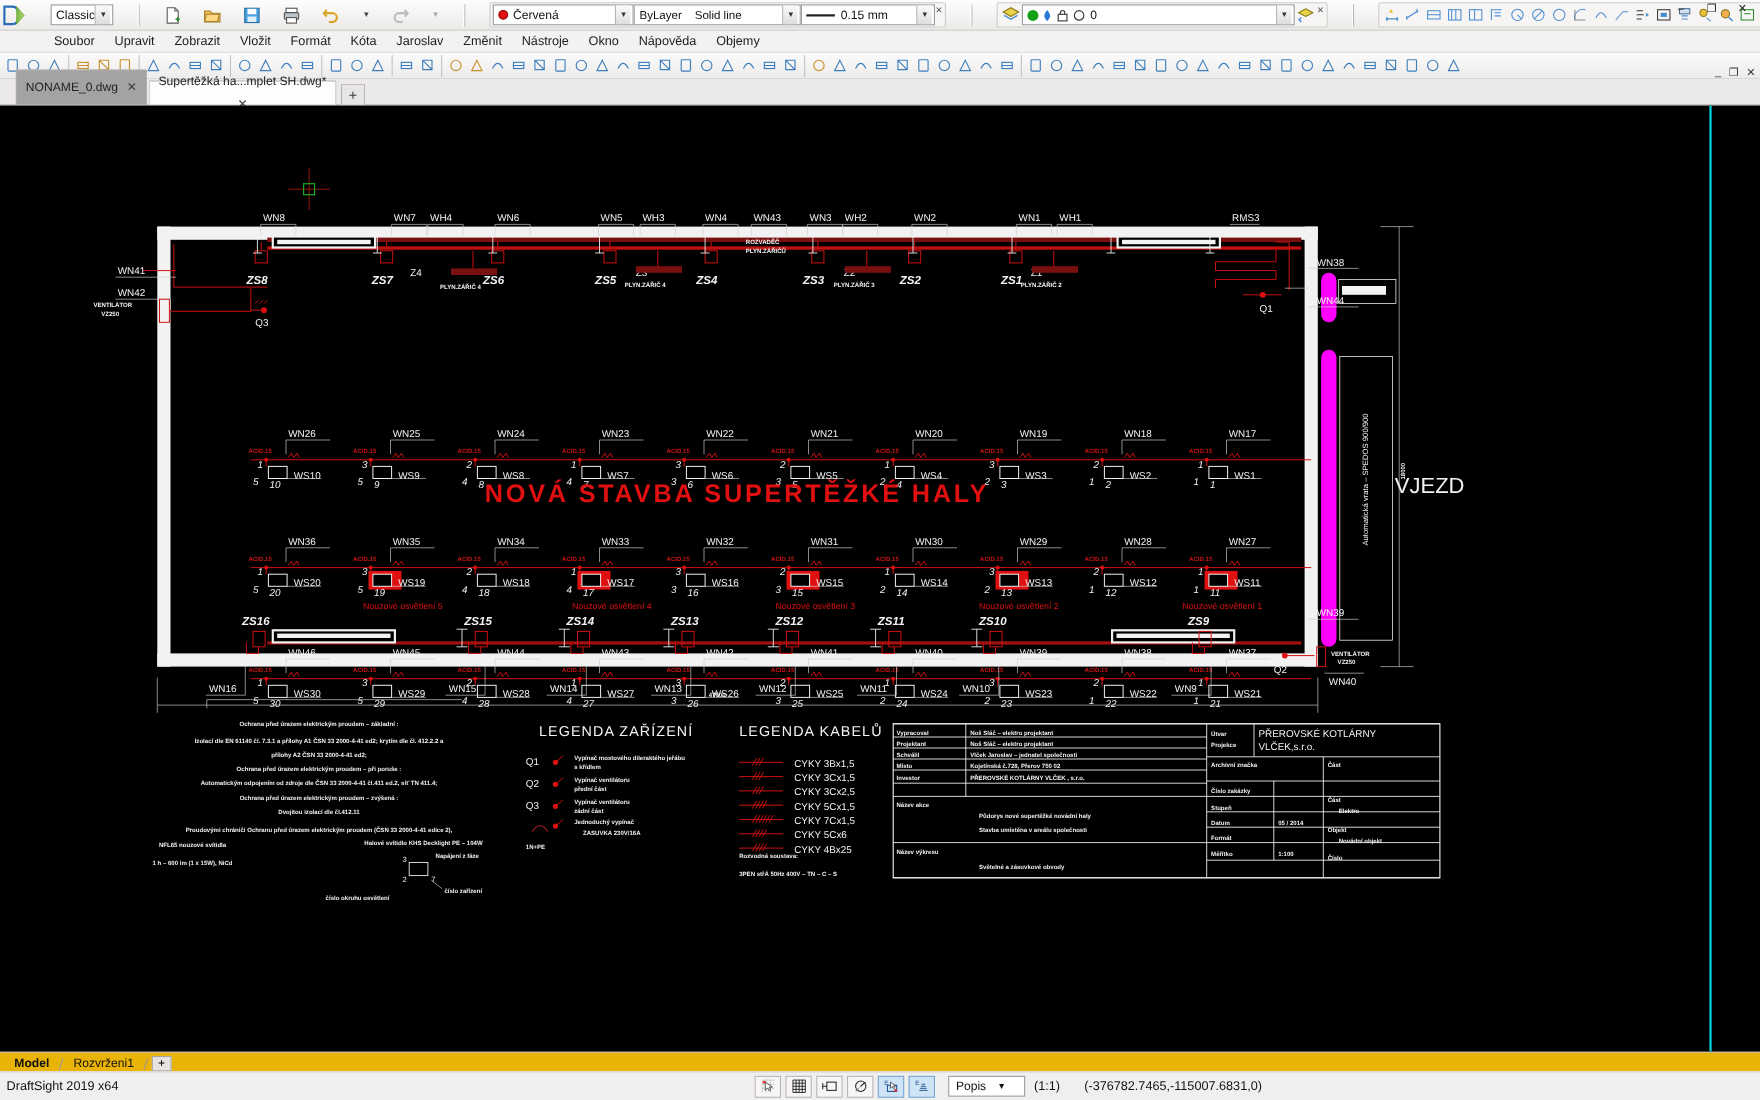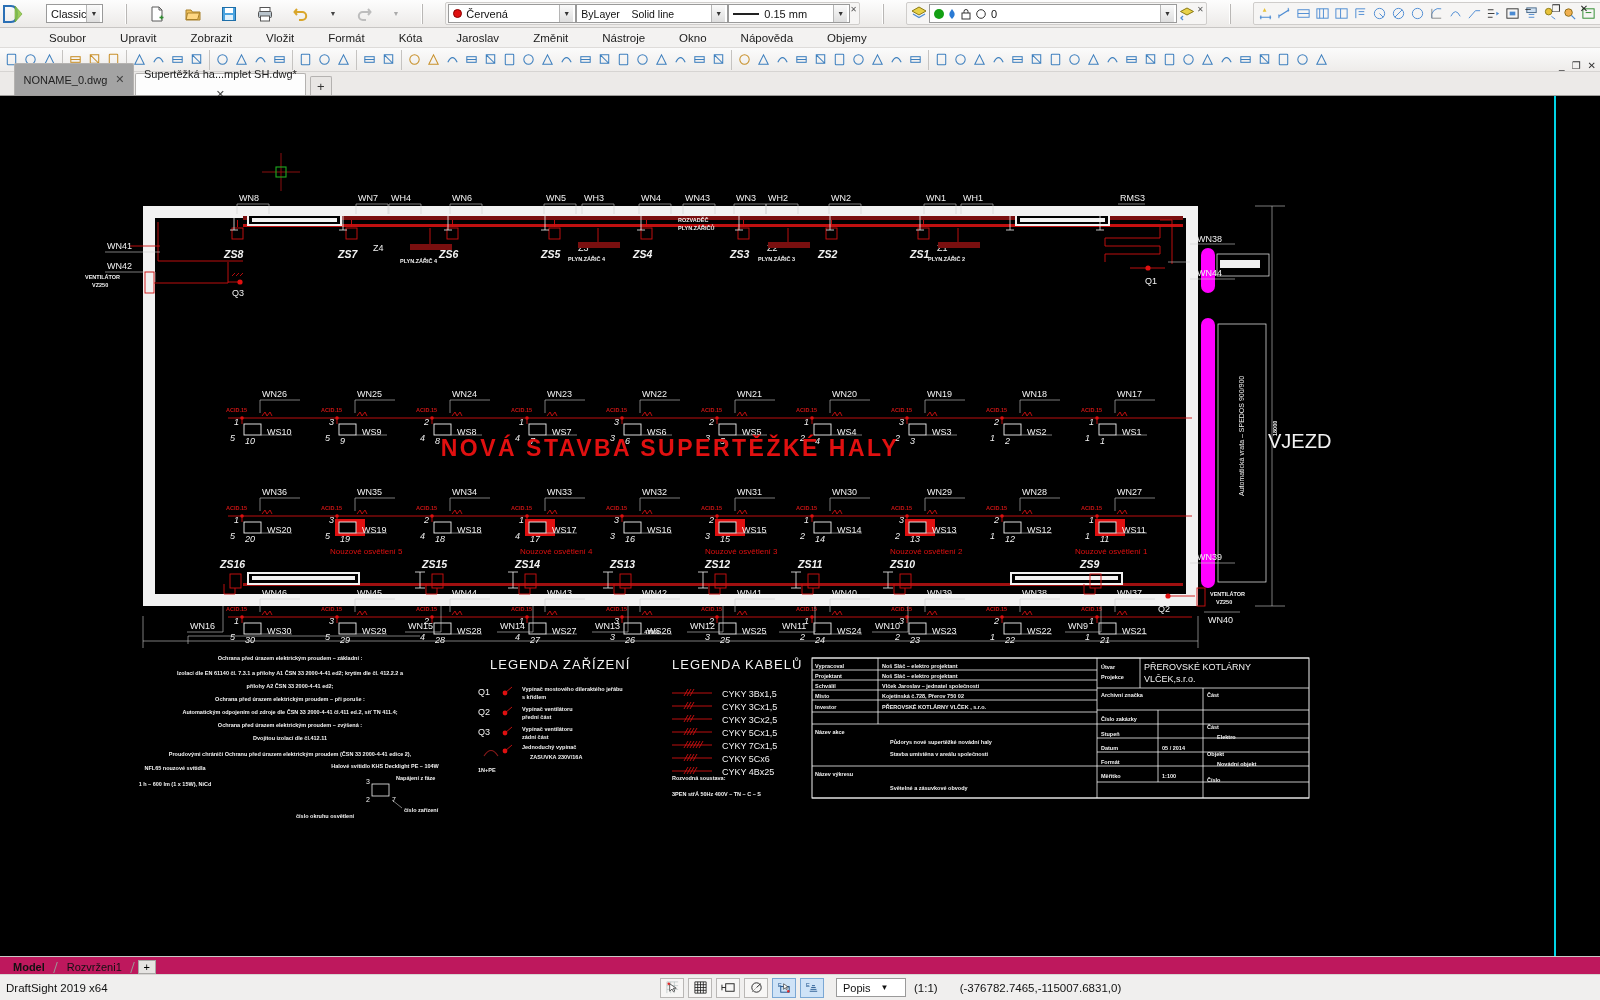--- a/index.html
+++ b/index.html
@@ -38,21 +38,21 @@
   .tbtn svg, .ibtn svg { display:block; }
   .panel-x { font-size:8px;color:#555; align-self:flex-start; margin-top:1px;}
   .tb-panel { display:flex; align-items:center; border:1px solid #cfcdcb; border-radius:2px; background:#f6f5f4; padding:1px 2px; height:23px;}
 
   .winbtns { position:absolute; right:2px; top:0px; display:flex; gap:0px; }
   .winbtn { width:28px;height:16px;display:flex;align-items:center;justify-content:center;font-size:10px;color:#222;}
   .docbtns { position:absolute; right:4px; top:32px; display:flex; gap:7px; font-size:10px; color:#333;}
 
   
   .menubar {
-    height:20px; display:flex; align-items:center; gap:16px;
+    height:20px; display:flex; align-items:center; gap:0px;
     background:#f3f2f1; border-bottom:1px solid #dedcda; padding-left:40px;
     position:relative;
   }
   .menu-item { font-size:11.5px; color:#1b1b1b; padding:2px 9px; white-space:nowrap; }
 
   
   .toolrow {
     height:24px; display:flex; align-items:center;
     background:linear-gradient(#fbfbfb,#eeecea);
     border-bottom:1px solid #d6d4d2; padding-left:2px;
@@ -78,21 +78,21 @@
 
   
   .canvaswrap { flex:1; position:relative; background:#000; overflow:hidden; }
   .cyan-rule { position:absolute; right:44px; top:0; bottom:0; width:2px; background:#00d5e6; }
 
   .cad { position:absolute; inset:0; }
   .cad text { font-family:"Liberation Sans", sans-serif; }
 
   
   .layoutbar {
-    height:18px; display:flex; align-items:flex-end; background:#be185d;
+    height:18px; display:flex; align-items:flex-end; background:#eab308;
     border-top:1px solid #c9c7c5; padding-left:2px;
   }
   .ltab { font-size:11px; padding:1px 11px 1px 11px; color:#111; position:relative;}
   .ltab.active { font-weight:bold; }
   .ltab::after { content:""; position:absolute; right:0; top:2px; bottom:1px; width:1px; background:#9d9b99; transform:skewX(-18deg);}
   .lplus { width:18px;height:14px;display:flex;align-items:center;justify-content:center;border:1px solid #a9a7a5;background:#e6e4e2;font-size:11px;margin-left:5px;}
 
   .statusbar {
     height:26px; display:flex; align-items:center; background:#f0efee;
     border-top:1px solid #d7d5d3; font-size:11.5px; color:#111; padding-left:6px; position:relative;
@@ -1508,21 +1508,21 @@
 
   <div class="layoutbar">
     <div class="ltab active">Model</div>
     <div class="ltab">Rozvrženi1</div>
     <div class="lplus">+</div>
   </div>
 
   <div class="statusbar">
     <span>DraftSight 2019 x64</span>
 
-    <div style="position:absolute; left:660px; display:flex; align-items:center;">
+    <div style="position:absolute; left:686px; display:flex; align-items:center;">
       <div class="sbtn">
         <svg width="15" height="15" viewBox="0 0 16 16">
             <g stroke="#9aa" stroke-width="0.5">
               <path d="M2 2h12M2 6h12M2 10h12M2 2v12M6 2v12M10 2v12"></path>
             </g>
             <path d="M5 4 l0 8 l2.4 -2.4 l1.6 3 l1.4 -0.8 l-1.6 -3 l3.2 0 z" fill="#fff" stroke="#333" stroke-width="0.8"></path>
             <circle cx="4" cy="4" r="1.4" fill="#e02a2a"></circle>
           </svg>
       </div>
       <div class="sbtn">

